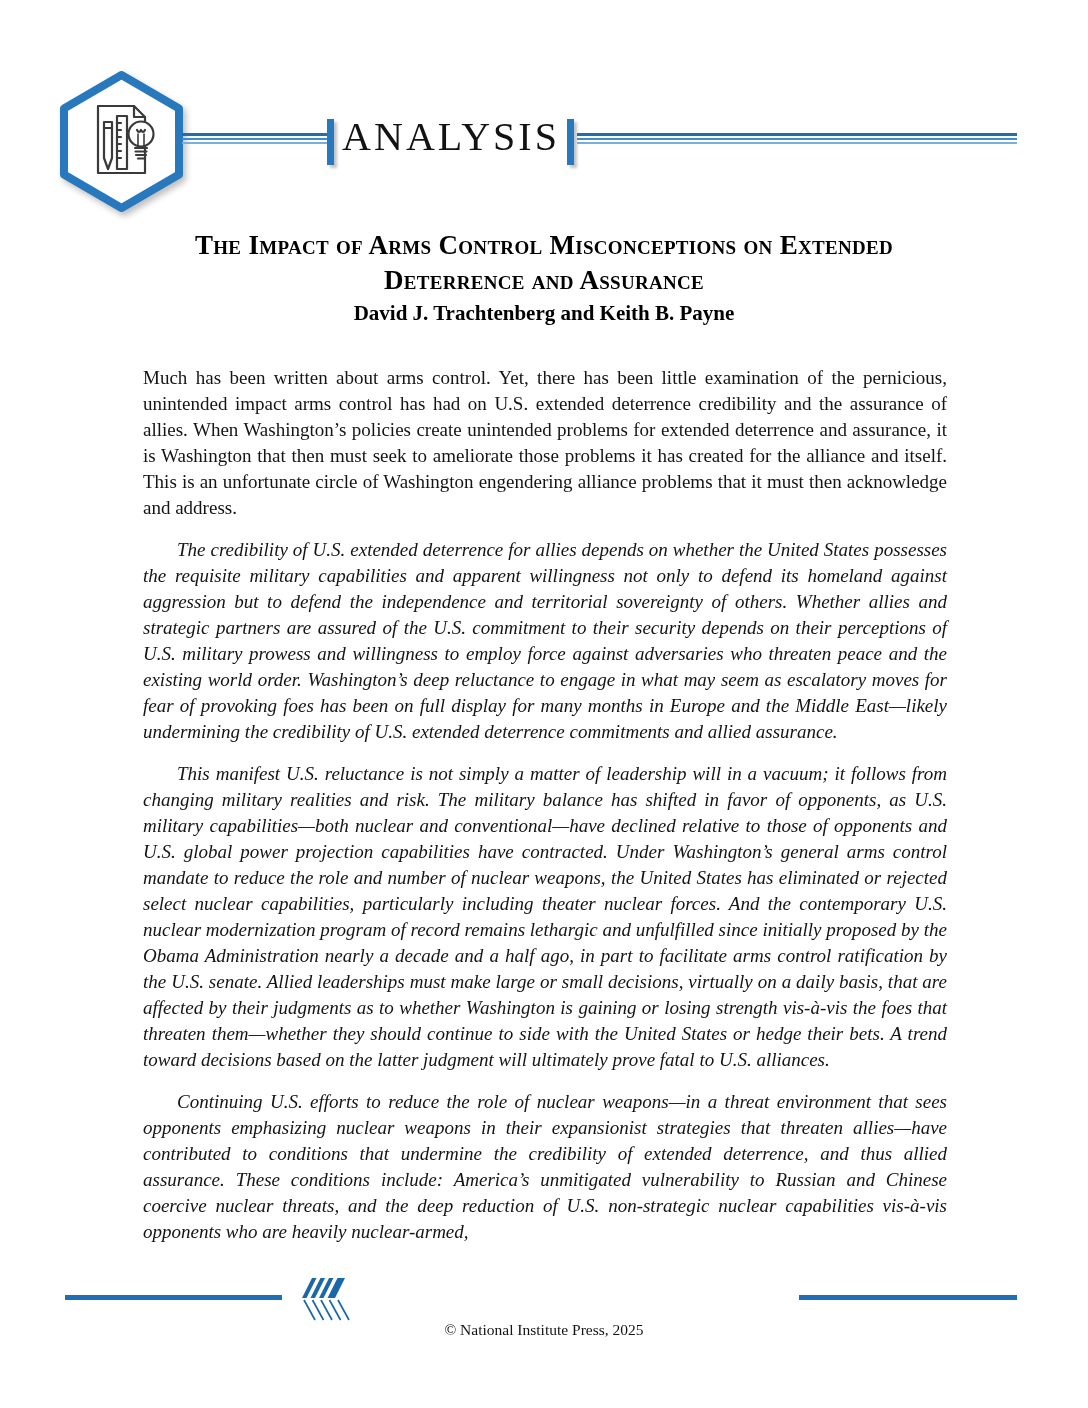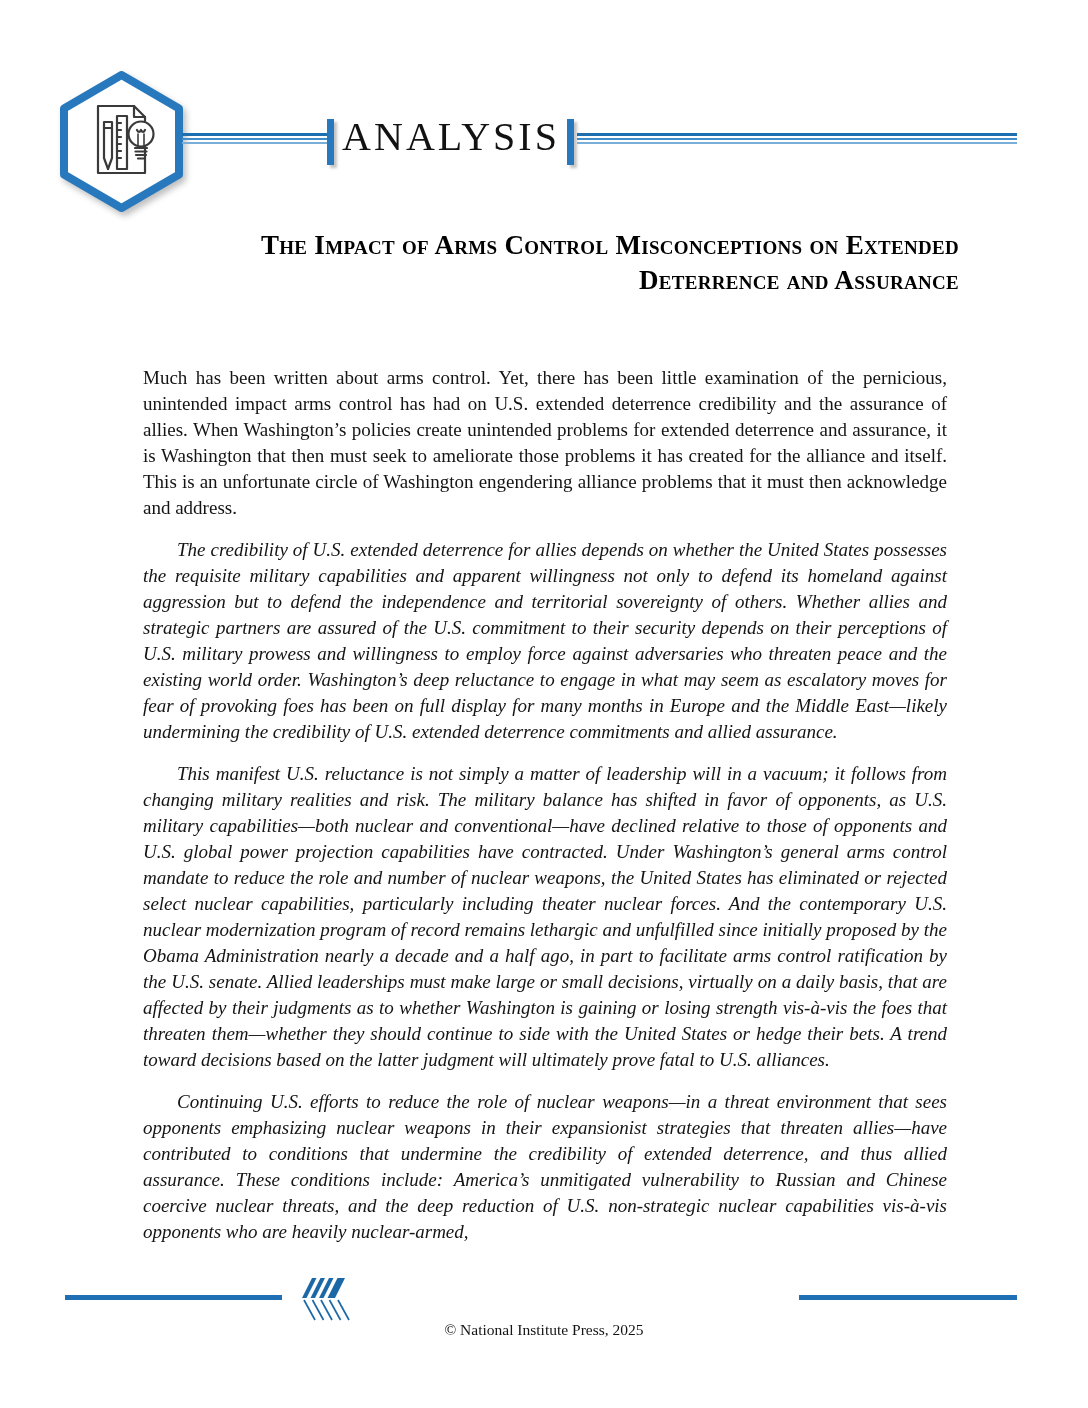--- a/index.html
+++ b/index.html
@@ -29,21 +29,21 @@
 
   .banner-title {
     position:absolute; left:451px; top:113px; transform:translateX(-50%);
     font-size:40px; letter-spacing:3px; color:#121212; white-space:nowrap;
     font-family:"Liberation Serif", serif;
   }
 
   
   .article-title {
     position:absolute; top:210px; left:50%; transform:translateX(-50%);
-    width:830px; text-align:right;
+    width:830px; text-align:center;
     font-weight:bold; font-variant:small-caps;
     font-size:27px; line-height:35px; color:#000;
     letter-spacing:0.3px;
   }
   .byline {
     position:absolute; top:301px; left:50%; transform:translateX(-50%);
     font-weight:bold; font-size:21px; color:#000; white-space:nowrap;
   }
 
   
@@ -124,20 +124,21 @@
   <div class="vbar vbar-right"></div>
 
   <div class="rule-group rules-right">
     <div class="rule-a"></div>
       <div class="rule-b"></div>
       <div class="rule-c"></div>
   </div>
 
   <h1 class="article-title">The Impact of Arms Control Misconceptions on Extended Deterrence and Assurance</h1>
 
+  <div class="byline">David J. Trachtenberg and Keith B. Payne</div>
 
   <div class="body-text">
     <p>Much has been written about arms control. Yet, there has been little examination of the pernicious, unintended impact arms control has had on U.S. extended deterrence credibility and the assurance of allies.  When Washington’s policies create unintended problems for extended deterrence and assurance, it is Washington that then must seek to ameliorate those problems it has created for the alliance and itself.  This is an unfortunate circle of Washington engendering alliance problems that it must then acknowledge and address.</p>
     <p>The credibility of U.S. extended deterrence for allies depends on whether the United States possesses the requisite military capabilities and apparent willingness not only to defend its homeland against aggression but to defend the independence and territorial sovereignty of others. Whether allies and strategic partners are assured of the U.S. commitment to their security depends on their perceptions of U.S. military prowess and willingness to employ force against adversaries who threaten peace and the existing world order.  Washington’s deep reluctance to engage in what may seem as escalatory moves for fear of provoking foes has been on full display for many months in Europe and the Middle East—likely undermining the credibility of U.S. extended deterrence commitments and allied assurance.</p>
     <p>This manifest U.S. reluctance is not simply a matter of leadership will in a vacuum; it follows from changing military realities and risk.  The military balance has shifted in favor of opponents, as U.S. military capabilities—both nuclear and conventional—have declined relative to those of opponents and U.S. global power projection capabilities have contracted. Under Washington’s general arms control mandate to reduce the role and number of nuclear weapons, the United States has eliminated or rejected select nuclear capabilities, particularly including theater nuclear forces.  And the contemporary U.S. nuclear modernization program of record remains lethargic and unfulfilled since initially proposed by the Obama Administration nearly a decade and a half ago, in part to facilitate arms control ratification by the U.S. senate.  Allied leaderships must make large or small decisions, virtually on a daily basis, that are affected by their judgments as to whether Washington is gaining or losing strength vis-à-vis the foes that threaten them—whether they should continue to side with the United States or hedge their bets.  A trend toward decisions based on the latter judgment will ultimately prove fatal to U.S. alliances.</p>
     <p>Continuing U.S. efforts to reduce the role of nuclear weapons—in a threat environment that sees opponents emphasizing nuclear weapons in their expansionist strategies that threaten allies—have contributed to conditions that undermine the credibility of extended deterrence, and thus allied assurance.  These conditions include:  America’s unmitigated vulnerability to Russian and Chinese coercive nuclear threats, and the deep reduction of U.S. non-strategic nuclear capabilities vis-à-vis opponents who are heavily nuclear-armed,</p>
   </div>
 
   <div class="footer-bar footer-bar-left"></div>
 

